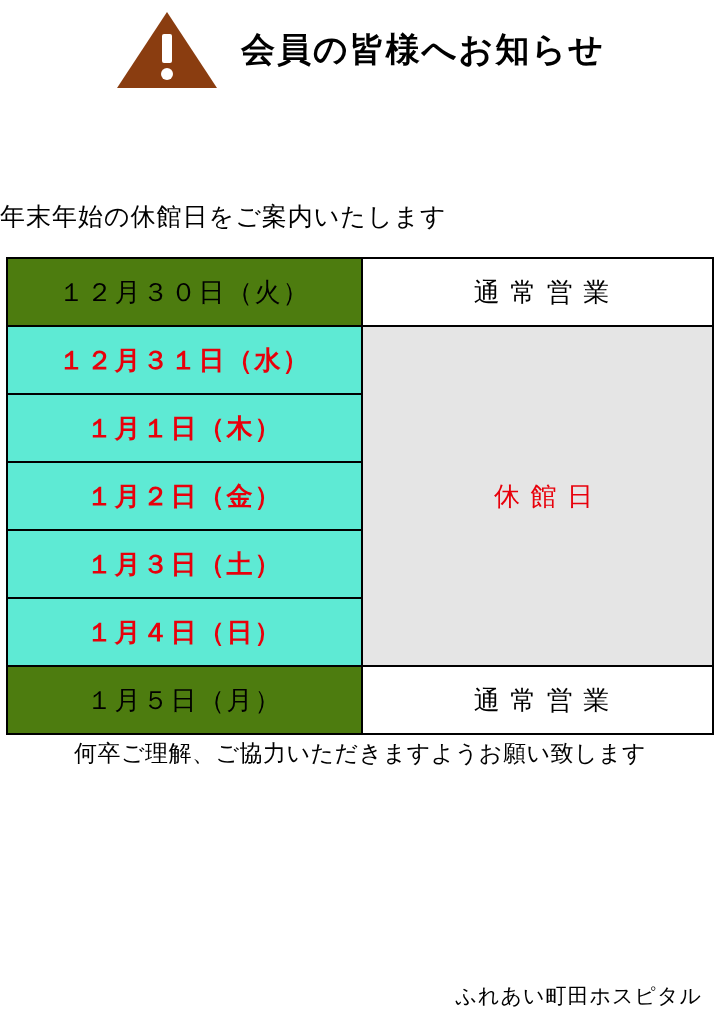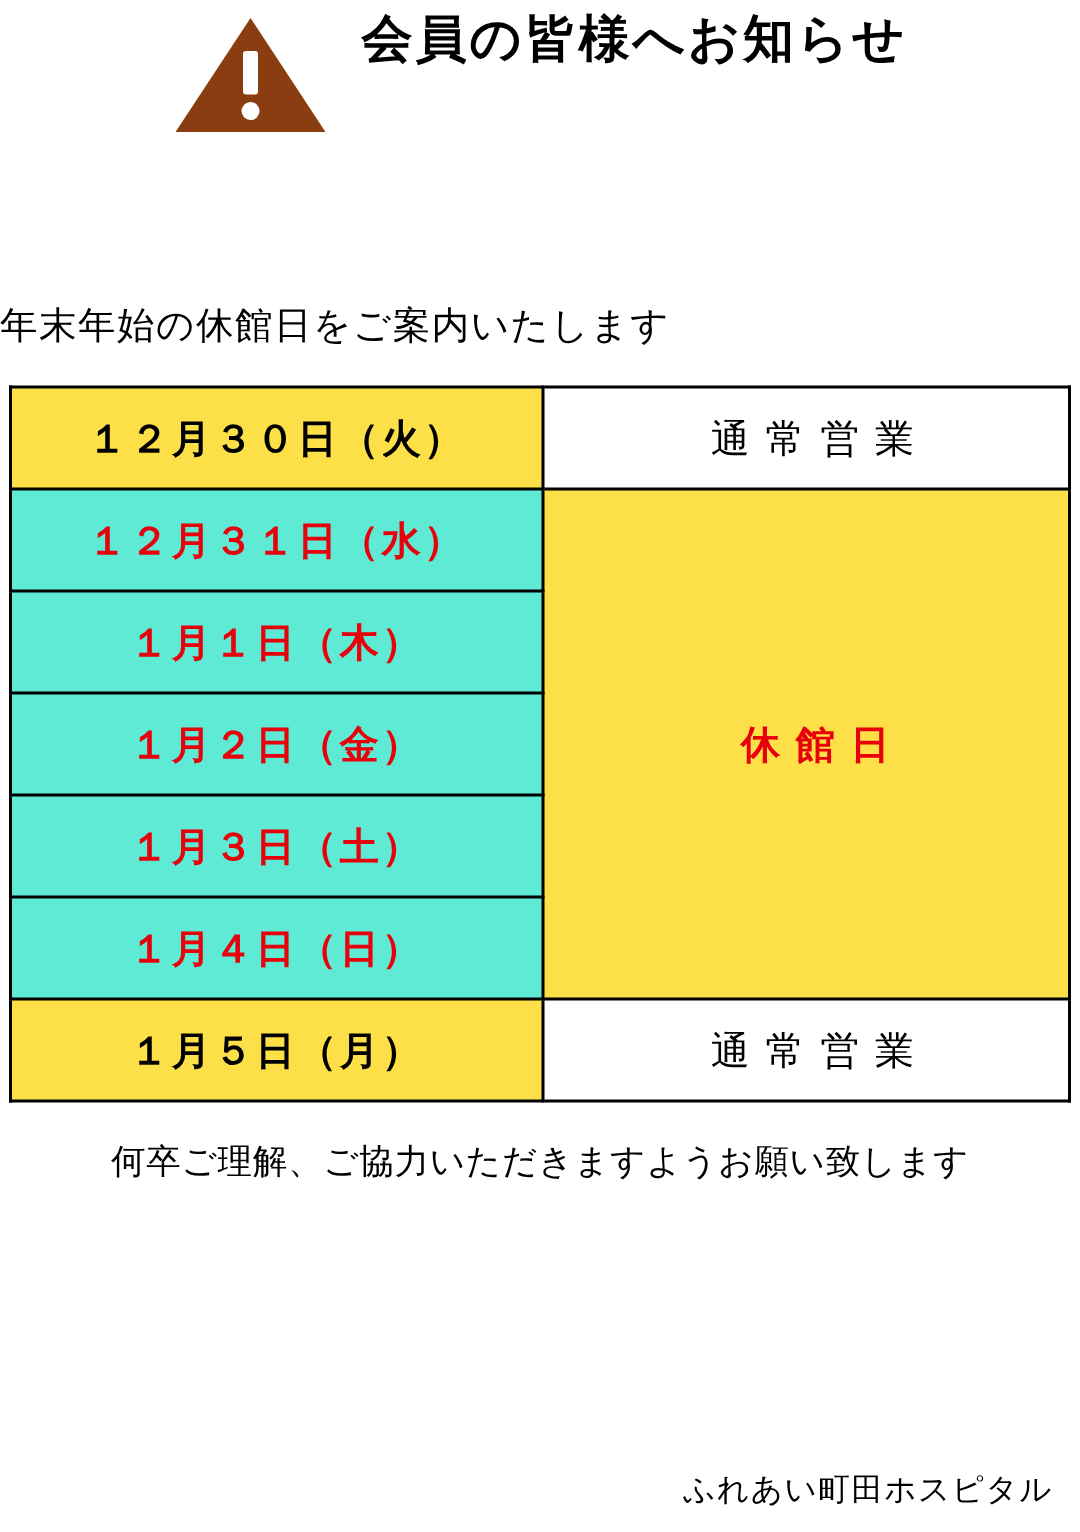--- a/index.html
+++ b/index.html
@@ -12,21 +12,21 @@
     background: #ffffff;
     font-family: "Liberation Serif", "DejaVu Serif", serif;
     color: #000000;
     position: relative;
     overflow: hidden;
   }
 
   
   .header {
     display: flex;
-    align-items: flex-start;
+    align-items: center;
     justify-content: center;
     padding-top: 10px;
     gap: 22px;
   }
   .warn-icon {
     width: 104px;
     height: 80px;
     flex: 0 0 auto;
     display: block;
   }
@@ -68,57 +68,55 @@
   td.date-cell {
     width: 50%;
     height: 66px;
   }
   td.closed-date {
     background: #5eead4;
     color: #e8000b;
     font-weight: bold;
   }
   td.normal-date {
-    background: #fde047;
+    background: #4d7c0f;
     color: #000000;
-    font-weight: bold;
   }
   td.status-normal {
     font-size: 27px;
     letter-spacing: 10px;
     text-indent: 10px;
     font-weight: normal;
   }
   td.status-closed {
-    background: #fde047;
+    background: #e5e5e5;
     color: #e8000b;
     font-size: 30px;
-    font-weight: bold;
+    font-weight: normal;
     letter-spacing: 14px;
     text-indent: 14px;
   }
 
   
   .closing {
-    margin-top: 24px;
+    margin-top: 3px;
     text-align: center;
     font-size: 23px;
     letter-spacing: 0.5px;
   }
 
   
   .signature {
     position: absolute;
     right: 18px;
     bottom: 8px;
     text-align: right;
     font-size: 21px;
     line-height: 1.55;
     letter-spacing: 1px;
-    font-family: Liberation Mono, monospace;
   }
   .signature div {
     white-space: nowrap;
   }
 </style>
 </head>
 <body>
 
 <div class="header">
   <svg class="warn-icon" viewBox="0 0 104 80" aria-hidden="true">

